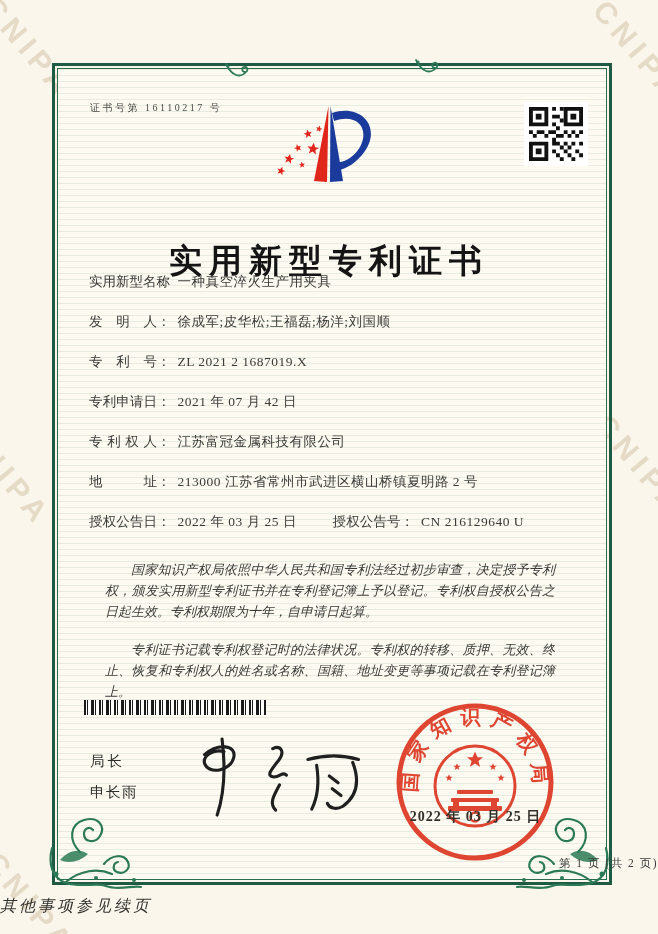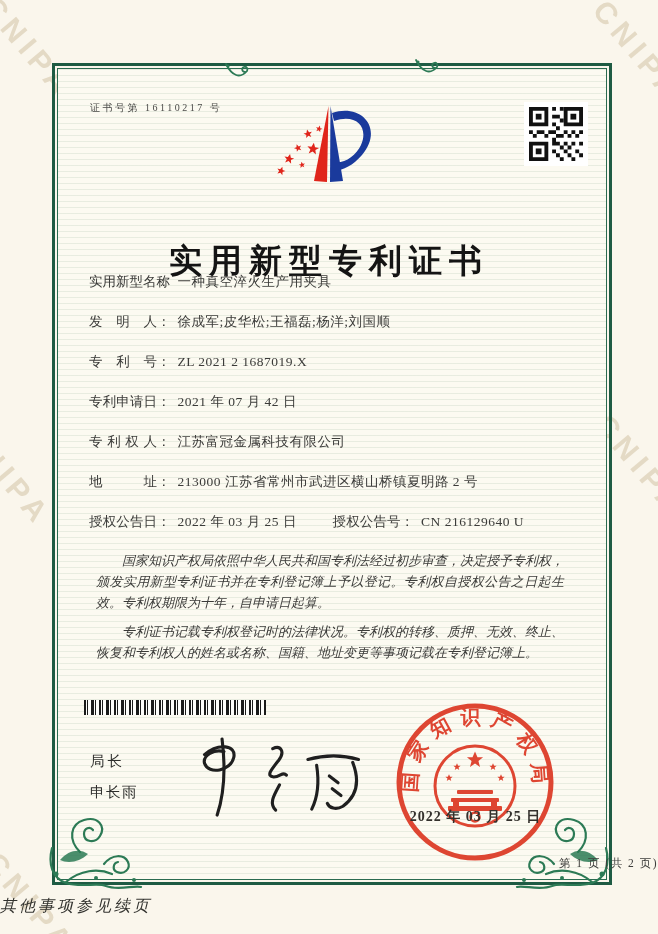--- a/index.html
+++ b/index.html
@@ -28,21 +28,21 @@
   .logo { position:absolute; left:262px; top:101px; width:115px; height:88px; }
   .qr-box { position:absolute; left:524px; top:102px; width:64px; height:64px; background:#fff; display:flex; align-items:center; justify-content:center; }
   .title { position:absolute; left:0; right:0; top:196px; text-align:center; font-size:33px; font-weight:bold; letter-spacing:7px; color:#141414;margin-top:43px; }
   .fields { position:absolute; left:89px; top:275px; width:482px; font-size:13.5px; color:#3b3b39; }
   .field-row { display:flex; align-items:baseline; line-height:14px; margin-bottom:26px; white-space:nowrap; }
   .f-label { display:inline-block; width:68px; text-align:justify; text-align-last:justify; }
   .f-colon { display:inline-block; }
   .f-value { margin-left:7px; letter-spacing:0.5px; }
   .grant-d { display:inline-block; width:155px; margin-left:7px; }
   .paragraphs { position:absolute; left:88px; top:542px; width:484px; font-size:13px; line-height:21px; color:#3a3a38; font-style:italic; text-align:justify; }
-  .paragraphs p { margin:8px; text-indent:2em; }
+  .paragraphs p { margin:17px; text-indent:2em; }
   .barcode {
     position:absolute; left:84px; top:700px; width:182px; height:15px;
     background:repeating-linear-gradient(90deg,#1a1a1a 0 2px,#fdfdfb 2px 3px,#1a1a1a 3px 4px,#fdfdfb 4px 7px,#1a1a1a 7px 10px,#fdfdfb 10px 11px,#1a1a1a 11px 12px,#fdfdfb 12px 15px);
   }
   .signer-title { position:absolute; left:90px; top:752px; font-size:14.5px; letter-spacing:3px; color:#2e2e2c; font-family:"Liberation Sans","DejaVu Sans",sans-serif; }
   .signer-name  { position:absolute; left:90px; top:783px; font-size:14.5px; letter-spacing:1.5px; color:#2e2e2c; font-family:Liberation Serif, serif; }
   .signature { position:absolute; left:185px; top:733px; width:195px; height:88px; }
   .seal { position:absolute; left:391px; top:698px; width:168px; height:168px; opacity:0.94; }
   .seal-date { position:absolute; left:398px; top:808px; width:155px; text-align:center; font-size:14px; font-weight:600; letter-spacing:1px; color:#33302c; z-index:3; }
   .page-number { position:absolute; left:0; right:0; top:856px; text-align:right; font-size:11.5px; letter-spacing:1.5px; color:#3c3c3a; }

